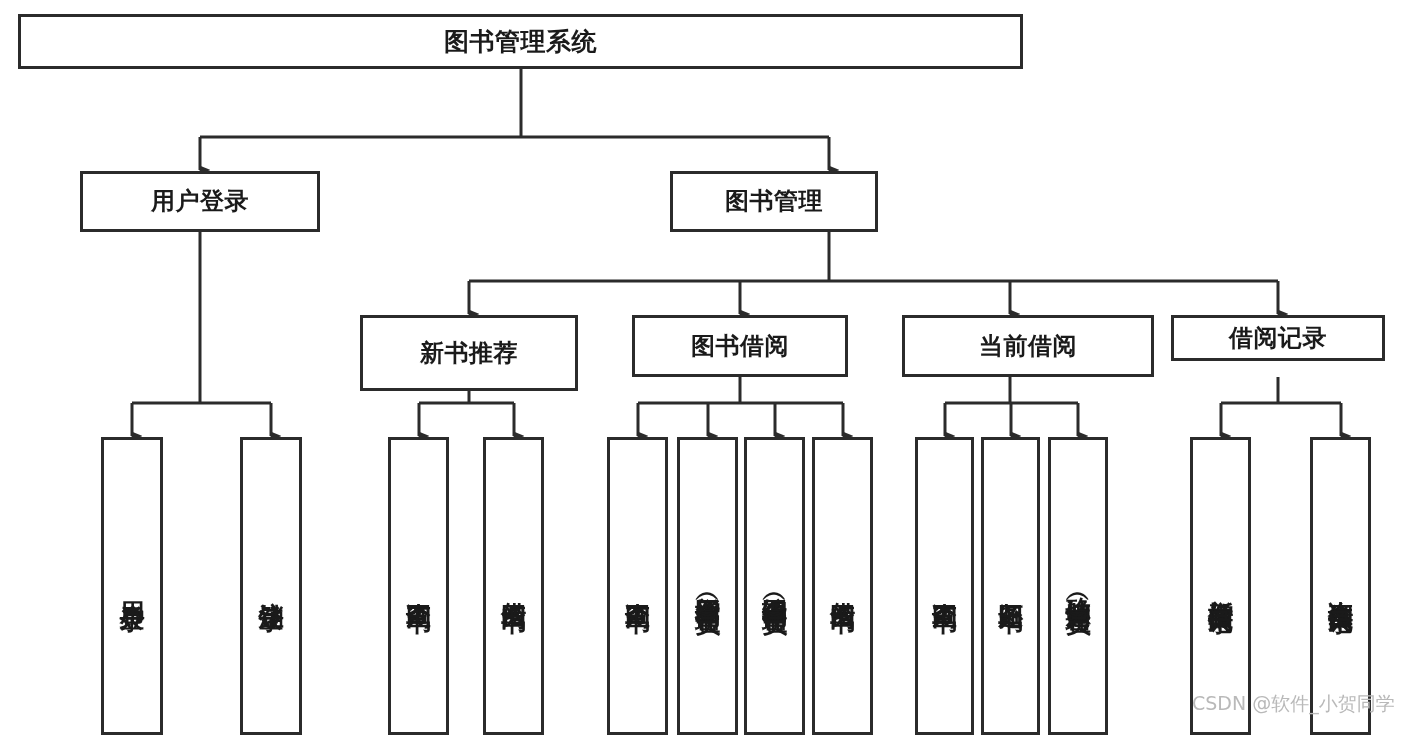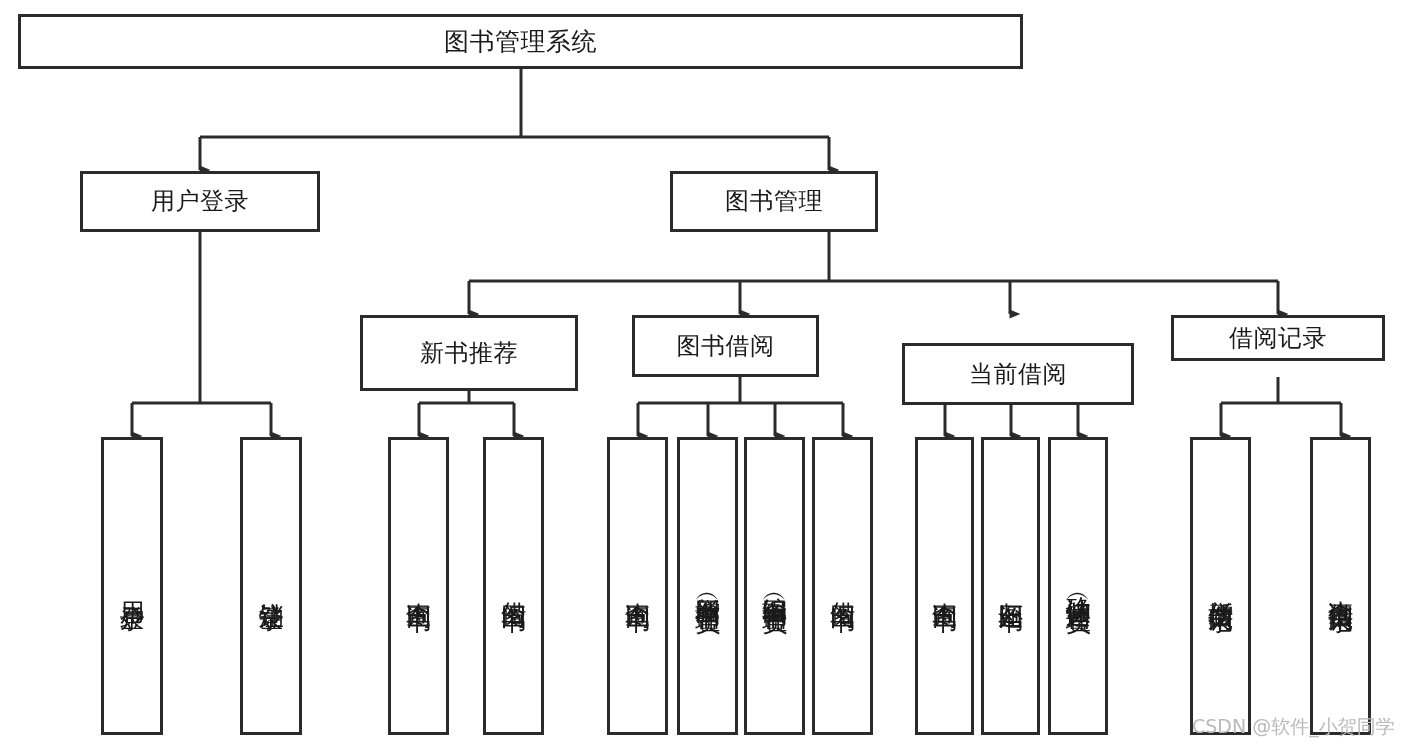--- a/index.html
+++ b/index.html
@@ -31,20 +31,21 @@
     background: #ffffff;
     display: flex;
     align-items: center;
     justify-content: center;
     color: #1a1a1a;
   }
   .node .label {
     display: block;
     line-height: 1.18;
     letter-spacing: 0.5px;
+    font-weight: bold;
   }
   .node.horizontal .label {
     writing-mode: horizontal-tb;
     font-size: 24px;
   }
   .node.vertical {
     align-items: center;
     justify-content: center;
   }
   .node.vertical .label {
@@ -119,24 +120,24 @@
   <div class="node horizontal" style="left: 80px; top: 171px; width: 240px; height: 61px;">
     <span class="label">用户登录</span>
   </div>
   <div class="node horizontal" style="left: 670px; top: 171px; width: 208px; height: 61px;">
     <span class="label">图书管理</span>
   </div>
 
   <div class="node horizontal" style="left: 360px; top: 315px; width: 218px; height: 76px;">
     <span class="label">新书推荐</span>
   </div>
-  <div class="node horizontal" style="left: 632px; top: 315px; width: 187px; height: 62px;">
+  <div class="node horizontal" style="left: 632px; top: 315px; width: 216px; height: 62px;">
     <span class="label">图书借阅</span>
   </div>
-  <div class="node horizontal" style="left: 902px; top: 315px; width: 232px; height: 62px; margin-top: 28px;">
+  <div class="node horizontal" style="left: 902px; top: 315px; width: 252px; height: 62px;">
     <span class="label">当前借阅</span>
   </div>
   <div class="node horizontal" style="left: 1171px; top: 315px; width: 214px; height: 46px;">
     <span class="label">借阅记录</span>
   </div>
 
   <div class="node vertical" style="left: 101px; top: 437px; width: 62px; height: 298px;">
     <span class="label">用户登录</span>
   </div>
   <div class="node vertical" style="left: 240px; top: 437px; width: 62px; height: 298px;">
@@ -169,14 +170,14 @@
   <div class="node vertical" style="left: 1048px; top: 437px; width: 60px; height: 298px;">
     <span class="label">确认归还（管理员）</span>
   </div>
   <div class="node vertical" style="left: 1190px; top: 437px; width: 61px; height: 298px;">
     <span class="label">新增借阅记录</span>
   </div>
   <div class="node vertical" style="left: 1310px; top: 437px; width: 61px; height: 298px;">
     <span class="label">查询借阅记录</span>
   </div>
 
-  <div class="watermark" style="left: 1192px; top: 714px; color: rgb(185, 185, 185);">CSDN @软件_小贺同学</div>
+  <div class="watermark" style="left: 1192px; top: 691px; color: rgb(185, 185, 185);">CSDN @软件_小贺同学</div>
 </div>
 
 </body></html>

